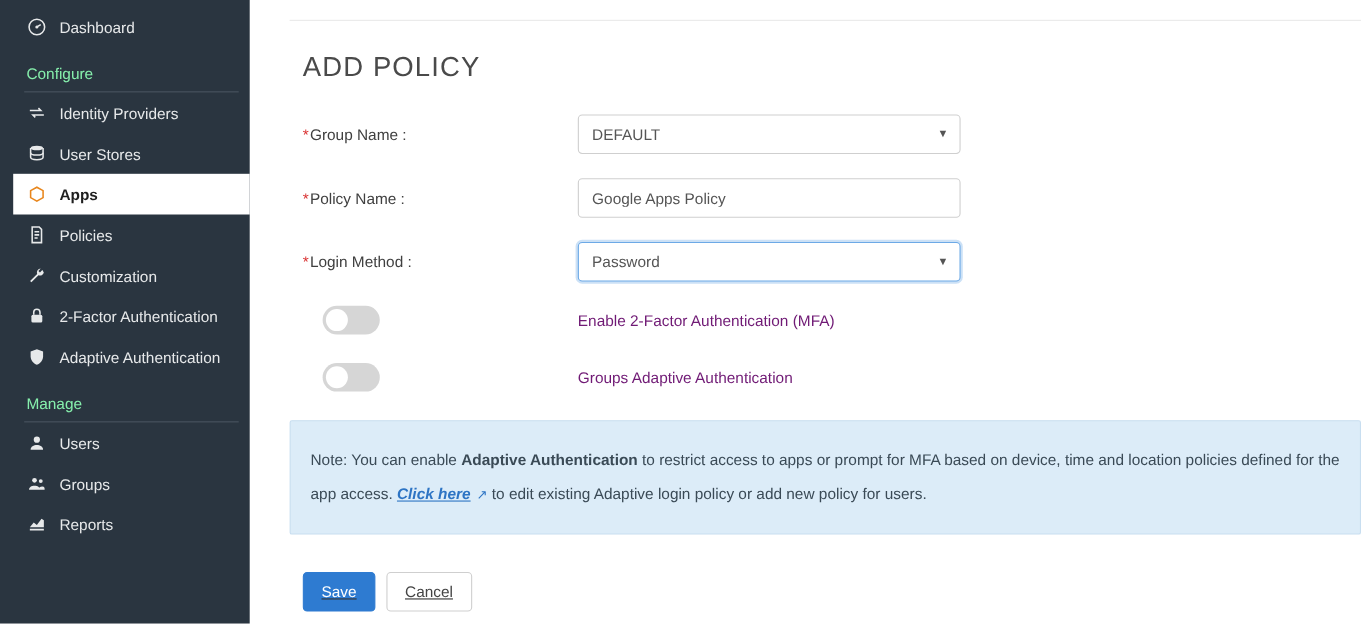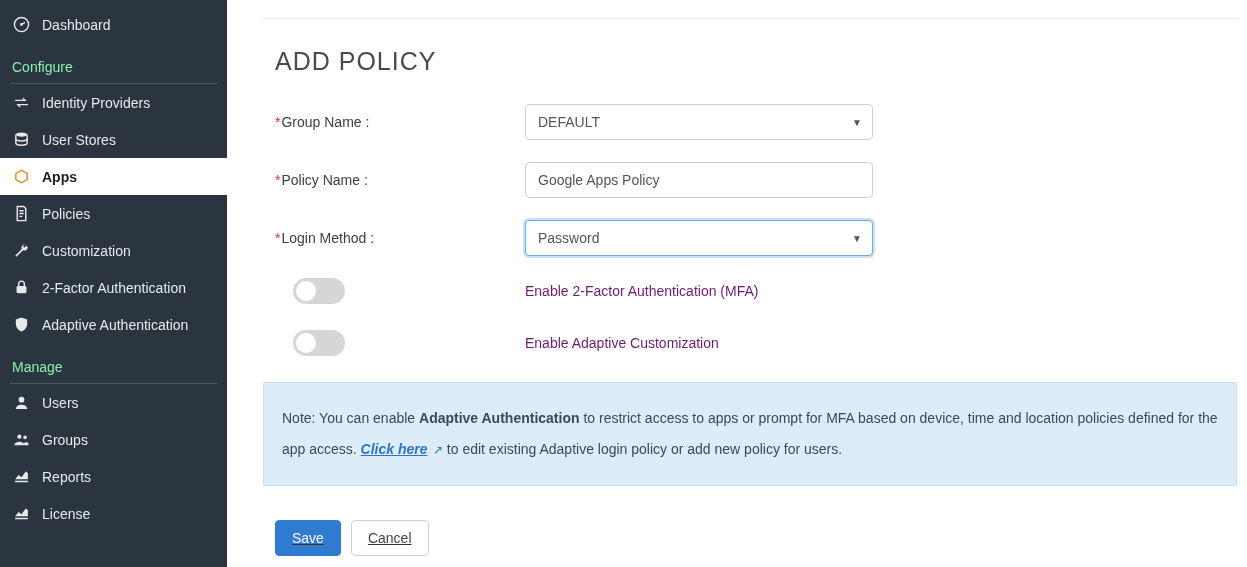--- a/index.html
+++ b/index.html
@@ -13,20 +13,21 @@
     overflow: hidden;
     display: flex;
   }
   .sidebar {
     width: 227px;
     background: #2a3540;
     color: #e7e9ea;
     display: flex;
     flex-direction: column;
     padding-top: 6px;
+    padding-left: 12px;
   }
   .sidebar-section-header {
     padding: 10px 12px 8px 12px;
     font-size: 14px;
     color: #86efac;
     margin-top: 6px;
   }
   .sidebar hr {
     border: none;
     border-top: 1px solid #495560;
@@ -252,28 +253,20 @@
 
   <div class="sidebar-item">
     <span class="icon">
       <svg viewBox="0 0 24 24" fill="currentColor">
           <path d="M3 20h18v-2H3zM3 16l5-6 4 3 6-8 3 2v9H3z"></path>
         </svg>
     </span>
     <span>Reports</span>
   </div>
 
-  <div class="sidebar-item">
-    <span class="icon">
-      <svg viewBox="0 0 24 24" fill="currentColor">
-          <path d="M3 20h18v-2H3zM3 16l5-6 4 3 6-8 3 2v9H3z"></path>
-        </svg>
-    </span>
-    <span>License</span>
-  </div>
 </nav>
 
 <main class="main">
   <hr class="divider-top">
   <h2 class="page-title">ADD POLICY</h2>
 
   <div class="form-block">
 
     <div class="form-row">
       <label class="form-label"><span class="req">*</span><span>Group Name :</span></label>
@@ -310,21 +303,21 @@
       </div>
       <span class="toggle-label">Enable 2-Factor Authentication (MFA)</span>
     </div>
 
     <div class="toggle-row">
       <div class="toggle-col">
         <div class="toggle">
             <div class="knob"></div>
           </div>
       </div>
-      <span class="toggle-label">Enable Adaptive Customization</span>
+      <span class="toggle-label">Groups Adaptive Authentication</span>
     </div>
 
   </div>
 
   <div class="note">
     <span>Note: You can enable </span><strong>Adaptive Authentication</strong><span> to restrict access to apps or prompt for MFA based on device, time and location policies defined for the app access. </span><a class="link" href="#">Click here</a><span class="ext"> ↗</span><span> to edit existing Adaptive login policy or add new policy for users.</span>
   </div>
 
   <div class="btn-row">
     <button class="btn btn-primary">Save</button>

